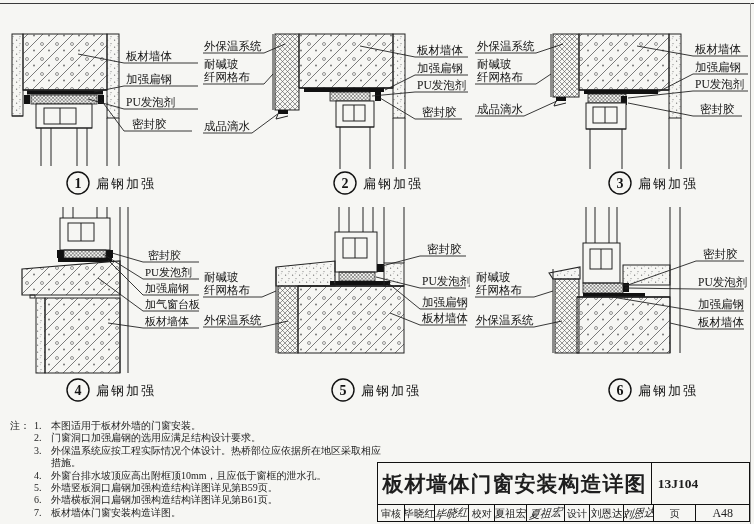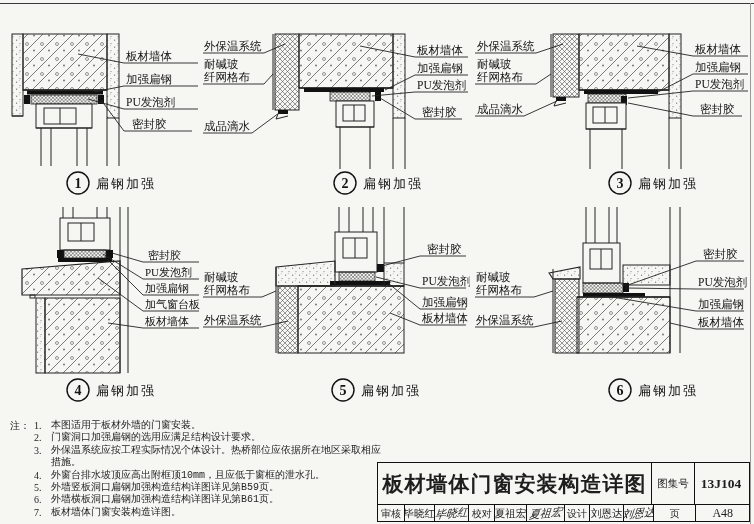--- a/index.html
+++ b/index.html
@@ -13,21 +13,21 @@
   .lbl-s{font-size:11px;}
   .num{font-size:14px;font-weight:bold;}
   .cap{font-size:13px;letter-spacing:2px;}
   
   .notes{position:absolute;left:10px;top:420px;width:378px;display:flex;
          font-size:10px;line-height:12.4px;}
   .notes-prefix{width:24px;flex:none;}
   .notes-list{flex:1;}
   .note-row{display:flex;}
   .note-num{width:17px;flex:none;}
-  .note-text{width:334px;font-family:Liberation Mono, monospace;}
+  .note-text{width:334px;}
   
   .tb{position:absolute;left:377px;top:462px;width:373px;height:60px;box-sizing:border-box;
       border:1.6px solid #111;background:#f6f6f3;}
   .tb-row1{display:flex;height:41px;box-sizing:border-box;}
   .tb-row2{display:flex;height:18px;box-sizing:border-box;border-top:1px solid #111;}
   .tb-cell{box-sizing:border-box;border-left:1px solid #111;display:flex;align-items:center;
            justify-content:center;overflow:hidden;white-space:nowrap;}
   .tb-cell.first{border-left:none;}
   .tb-title{width:273px;font-family:"Liberation Sans","DejaVu Sans",sans-serif;
             font-weight:bold;font-size:21px;letter-spacing:1px;}
@@ -376,21 +376,20 @@
       <div class="note-row">
         <span class="note-num">7.</span>
         <span class="note-text">板材墙体门窗安装构造详图。</span>
         </div>
     </div>
   </div>
 
   <div class="tb">
     <div class="tb-row1">
       <div class="tb-cell first tb-title">板材墙体门窗安装构造详图</div>
-      <div class="tb-cell tb-atlas-label">图集号</div>
       <div class="tb-cell tb-atlas-no">13J104</div>
     </div>
     <div class="tb-row2">
       <div class="tb-cell first w26 c-lab">审核</div>
       <div class="tb-cell w30 c-name">毕晓红</div>
       <div class="tb-cell w35">
           <span class="sig">毕晓红</span>
         </div>
       <div class="tb-cell w26 c-lab">校对</div>
       <div class="tb-cell w32 c-name">夏祖宏</div>

